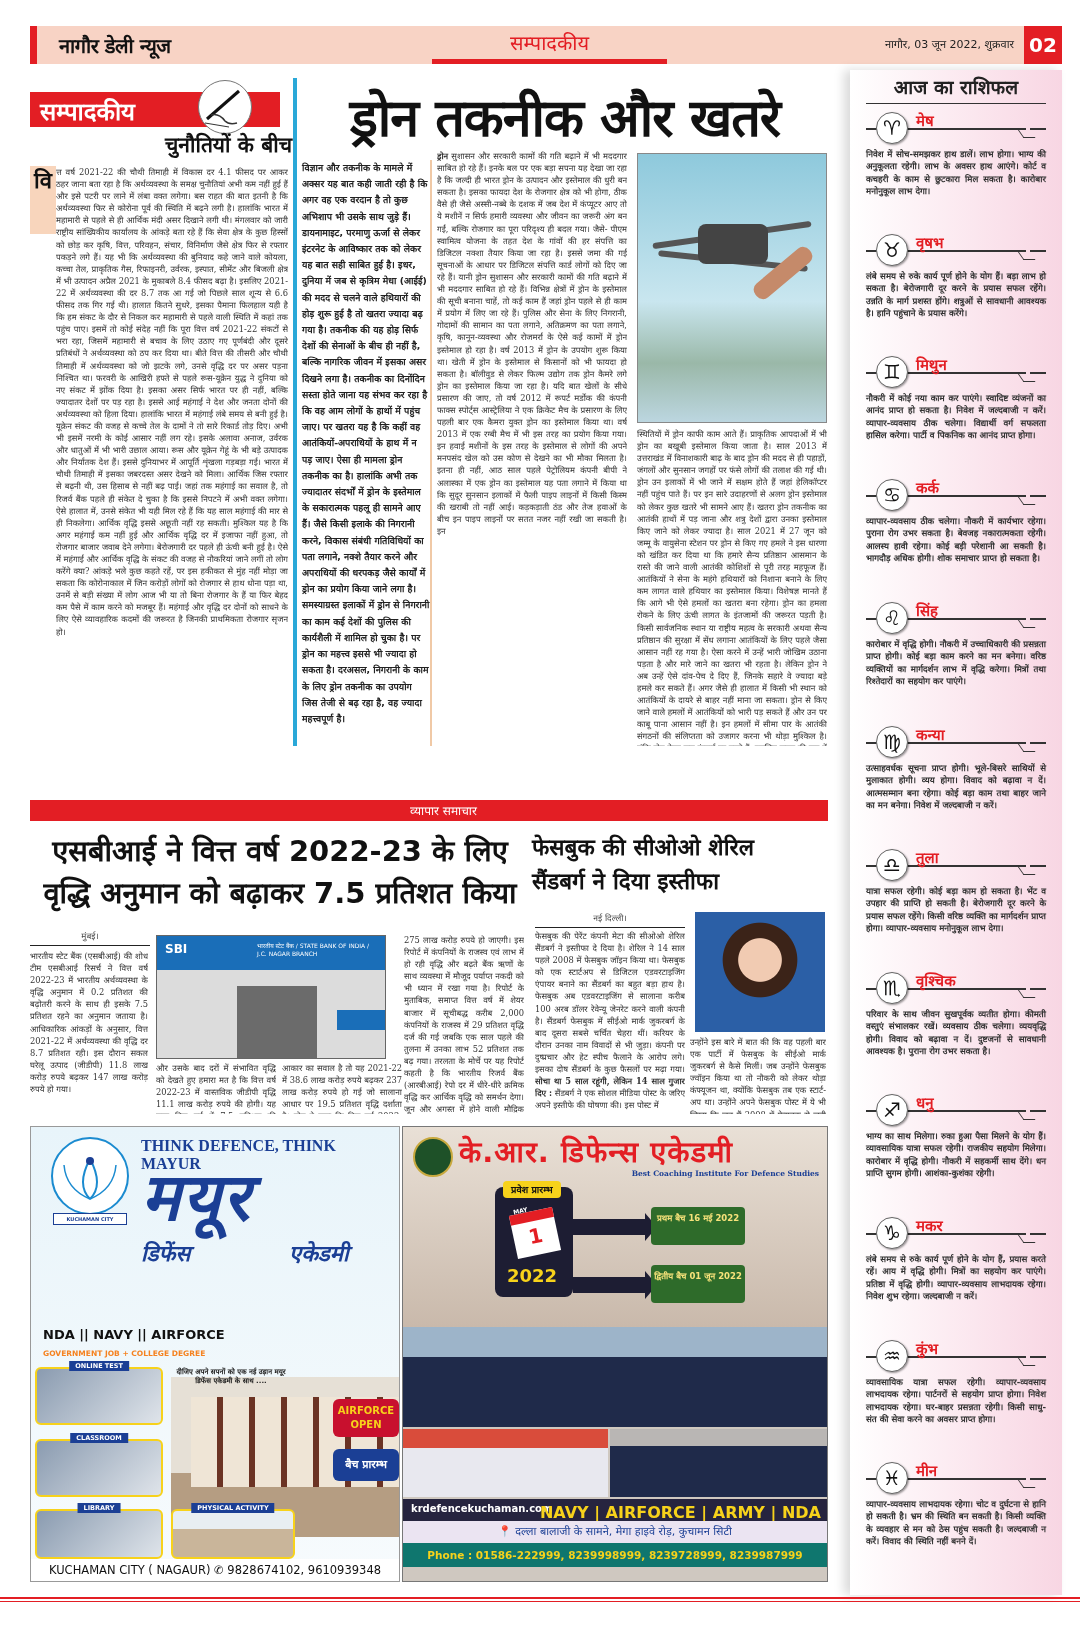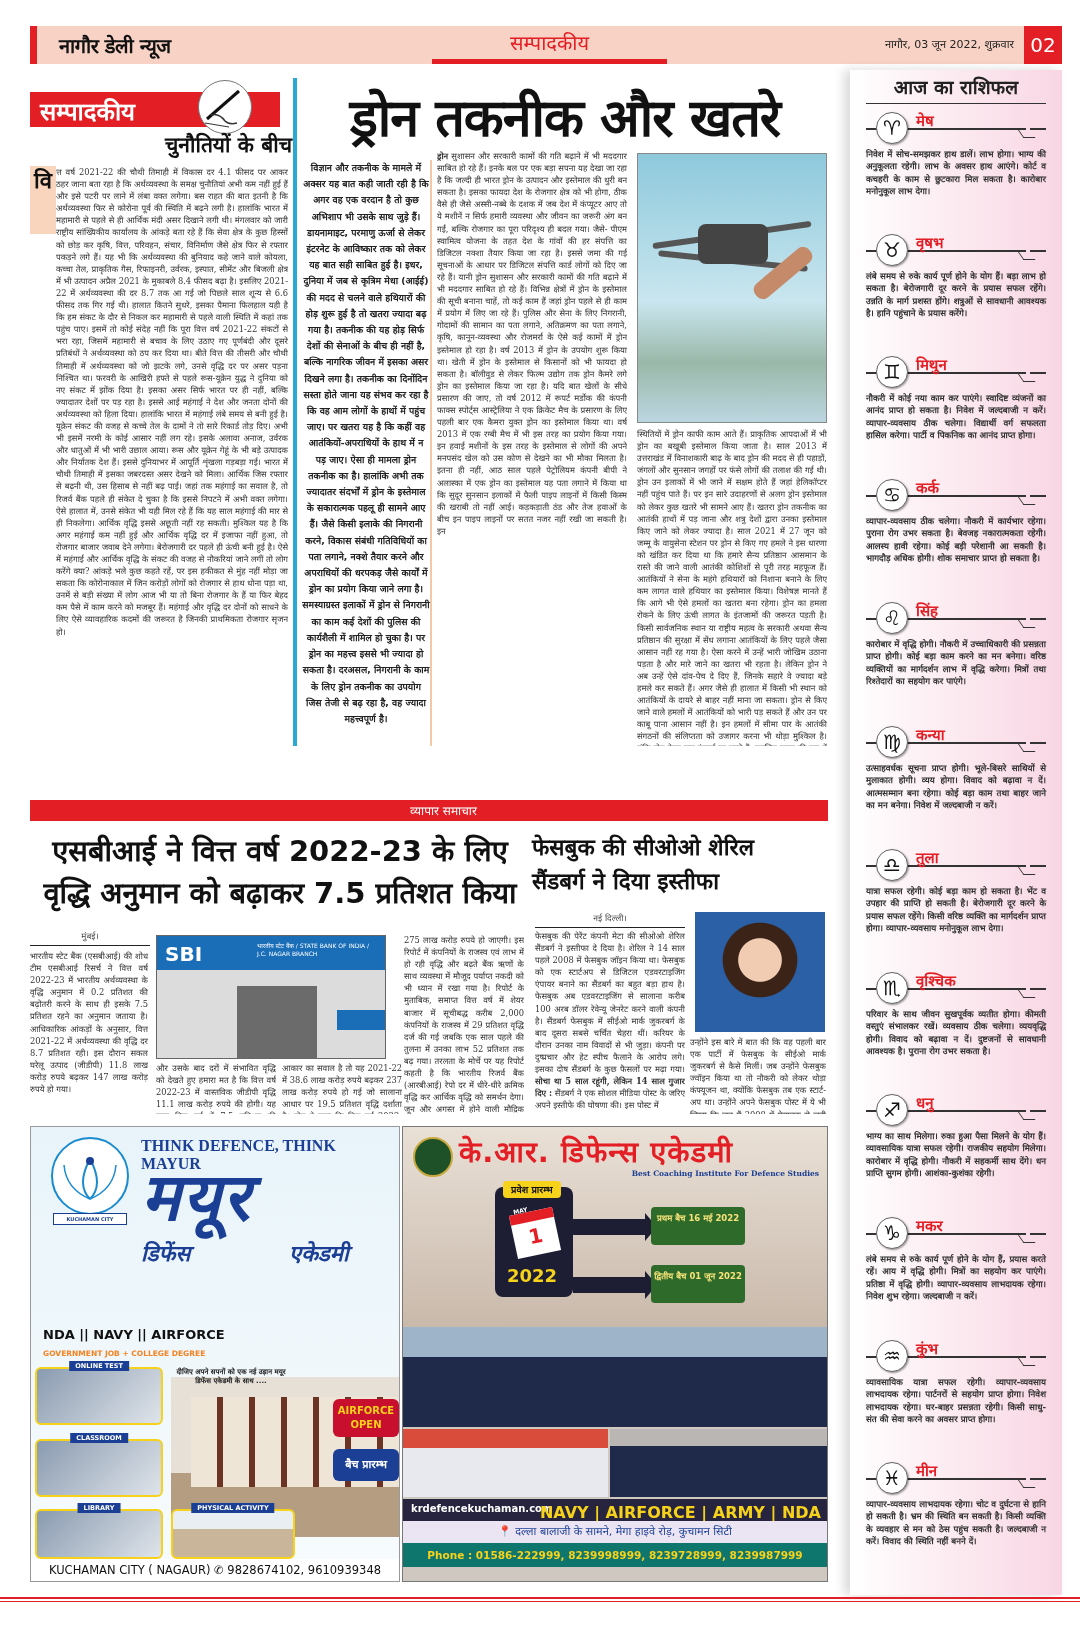--- a/index.html
+++ b/index.html
@@ -3,47 +3,47 @@
 <meta charset="utf-8">
 <style>
 *{box-sizing:border-box;margin:0;padding:0}
 body{width:1080px;height:1627px;background:#fff;font-family:"DejaVu Sans",sans-serif;color:#222;position:relative;overflow:hidden}
 .header{position:absolute;left:30px;top:26px;width:1032px;height:38px;background:#f8d3c5;display:flex;align-items:center}
 .header .lbar{width:7px;height:38px;background:#e31e24}
 .header .brand{font-family:"DejaVu Sans",sans-serif;font-weight:bold;font-size:20px;color:#111;margin-left:22px;width:330px;letter-spacing:-0.5px}
 .header .section{position:absolute;left:372px;top:0;width:295px;height:38px;text-align:center;color:#e31e24;font-size:20px;line-height:34px}
 .header .section:after{content:"";position:absolute;left:30px;right:30px;bottom:0;height:5px;background:#e31e24}
 .header .date{position:absolute;right:48px;top:10px;font-size:11px;color:#222}
-.header .page{position:absolute;right:0;top:0;width:38px;height:38px;background:#e31e24;color:#fff;font-weight:normal;font-size:20px;text-align:center;line-height:38px}
+.header .page{position:absolute;right:0;top:0;width:38px;height:38px;background:#e31e24;color:#fff;font-weight:bold;font-size:20px;text-align:center;line-height:38px}
 .col-text{font-size:8.3px;line-height:12.1px;text-align:justify;color:#333;font-family:"DejaVu Serif",serif;overflow:hidden}
 .ed-box{position:absolute;left:30px;top:92px;width:250px;height:35px;background:#e31e24}
 .ed-box span{color:#fff;font-weight:bold;font-size:24px;position:absolute;left:10px;top:2px}
 .ed-pen{position:absolute;left:198px;top:80px;width:54px;height:54px;border-radius:50%;background:#fff;border:1.5px solid #777}
 .ed-sub{position:absolute;left:30px;top:130px;width:262px;text-align:right;font-size:21px;font-weight:bold;color:#111}
 .dropcap{position:absolute;left:30px;top:166px;width:26px;height:68px;background:#f8d5bc;font-size:22px;font-weight:bold;color:#111;text-align:center;line-height:30px}
 .ed-text{position:absolute;left:56px;top:166px;width:232px;height:570px}
 .vline-blue{position:absolute;left:293px;top:78px;width:4px;height:668px;background:#2aa8d8}
 .main-head{position:absolute;left:300px;top:80px;width:530px;text-align:center;font-size:52px;font-weight:bold;color:#111;letter-spacing:-1px}
-.pull{position:absolute;left:302px;top:160px;width:128px;font-size:9.3px;line-height:16.2px;font-weight:bold;text-align:center;color:#222}
+.pull{position:absolute;left:302px;top:160px;width:128px;font-size:9.3px;line-height:16.2px;font-weight:bold;text-align:left;color:#222}
 .vline-tan{position:absolute;left:430px;top:160px;width:2px;height:586px;background:#f0c9a6}
 .art-a{position:absolute;left:437px;top:150px;width:190px;height:596px}
 .drone-img{position:absolute;left:637px;top:153px;width:190px;height:270px;background:linear-gradient(180deg,#8ec9dc 0%,#c9e6ef 55%,#9ab8a8 78%,#bcd6e0 100%);border:1px solid #888}
 .drone-body{position:absolute;left:60px;top:70px;width:70px;height:40px;background:#444;border-radius:8px}
 .drone-arm{position:absolute;height:6px;background:#555;border-radius:3px}
 .art-b{position:absolute;left:637px;top:428px;width:190px;height:318px}
 .sec-bar{position:absolute;left:30px;top:800px;width:798px;height:21px;background:#e31e24}
 .sec-bar span{position:absolute;left:380px;top:2px;color:#fff;font-size:12px}
 .sbi-head{position:absolute;left:30px;top:830px;width:500px;text-align:center;font-size:29px;font-weight:bold;color:#111;line-height:42px}
 .fb-head{position:absolute;left:532px;top:830px;width:296px;font-size:22.5px;font-weight:bold;color:#111;line-height:34px}
 .dateline{font-size:8.5px;color:#444;text-align:center;border-bottom:1px solid #222;padding-bottom:4px;font-family:"DejaVu Serif",serif}
 .sbi-dl{position:absolute;left:30px;top:930px;width:120px}
 .sbi-c1{position:absolute;left:30px;top:950px;width:118px;height:162px}
 .sbi-img{position:absolute;left:156px;top:935px;width:230px;height:124px;background:#dcdcdc;border:1px solid #666;overflow:hidden}
 .sbi-sign{position:absolute;left:0;top:0;width:100%;height:34px;background:#1a6eb8}
-.sbi-logo{position:absolute;left:8px;top:6px;color:#fff;font-weight:bold;font-size:20px}
+.sbi-logo{position:absolute;left:8px;top:6px;color:#fff;font-weight:bold;font-size:12px}
 .sbi-sign2{position:absolute;right:8px;top:6px;color:#fff;font-size:6px;line-height:8px;width:120px}
 .sbi-door{position:absolute;left:80px;top:50px;width:80px;height:74px;background:#6b6b6b}
 .sbi-c2{position:absolute;left:156px;top:1062px;width:120px;height:52px}
 .sbi-c3{position:absolute;left:282px;top:1062px;width:120px;height:52px}
 .sbi-c4{position:absolute;left:404px;top:934px;width:120px;height:180px}
 .sbi-c2b{position:absolute;left:30px;top:1062px;width:120px}
 .fb-dl{position:absolute;left:535px;top:912px;width:150px}
 .fb-c1{position:absolute;left:535px;top:930px;width:150px;height:184px}
 .fb-img{position:absolute;left:695px;top:912px;width:130px;height:120px;background:radial-gradient(circle at 50% 40%,#f1cbb2 0 22%,#3b2318 23% 38%,#2b5fa6 39% 100%)}
 .fb-c2{position:absolute;left:690px;top:1036px;width:136px;height:78px}

